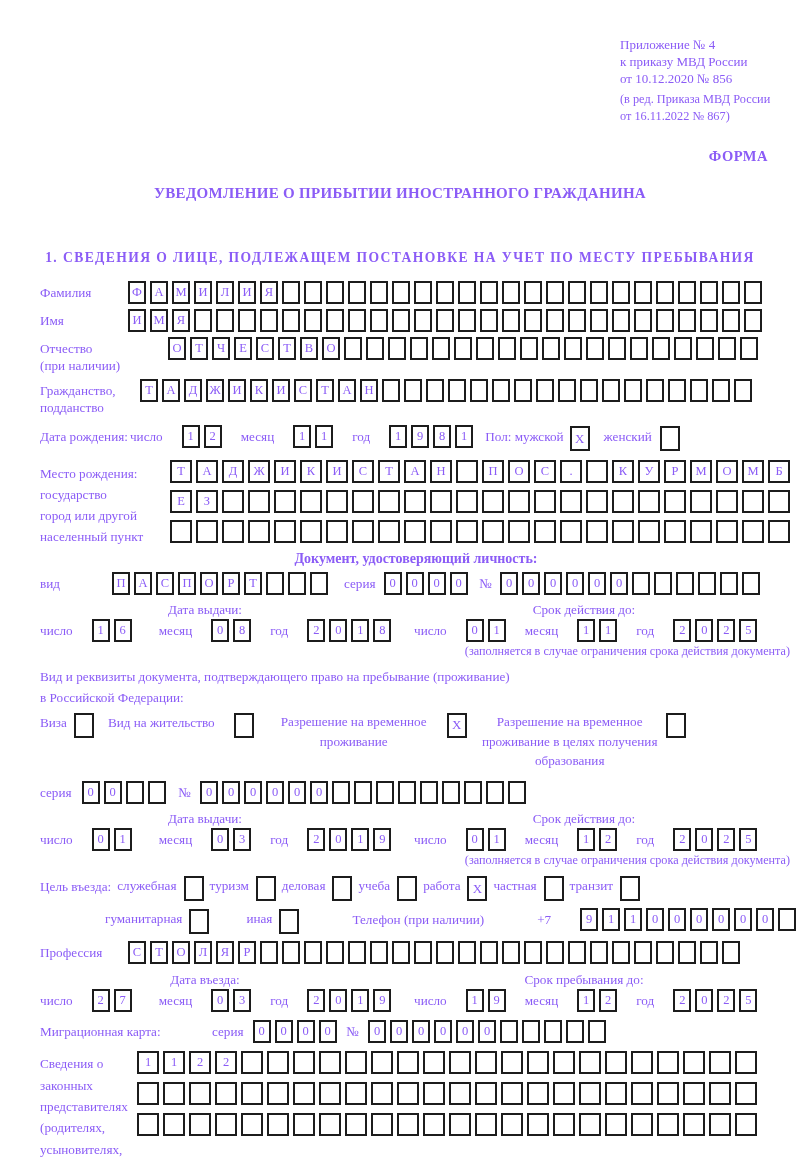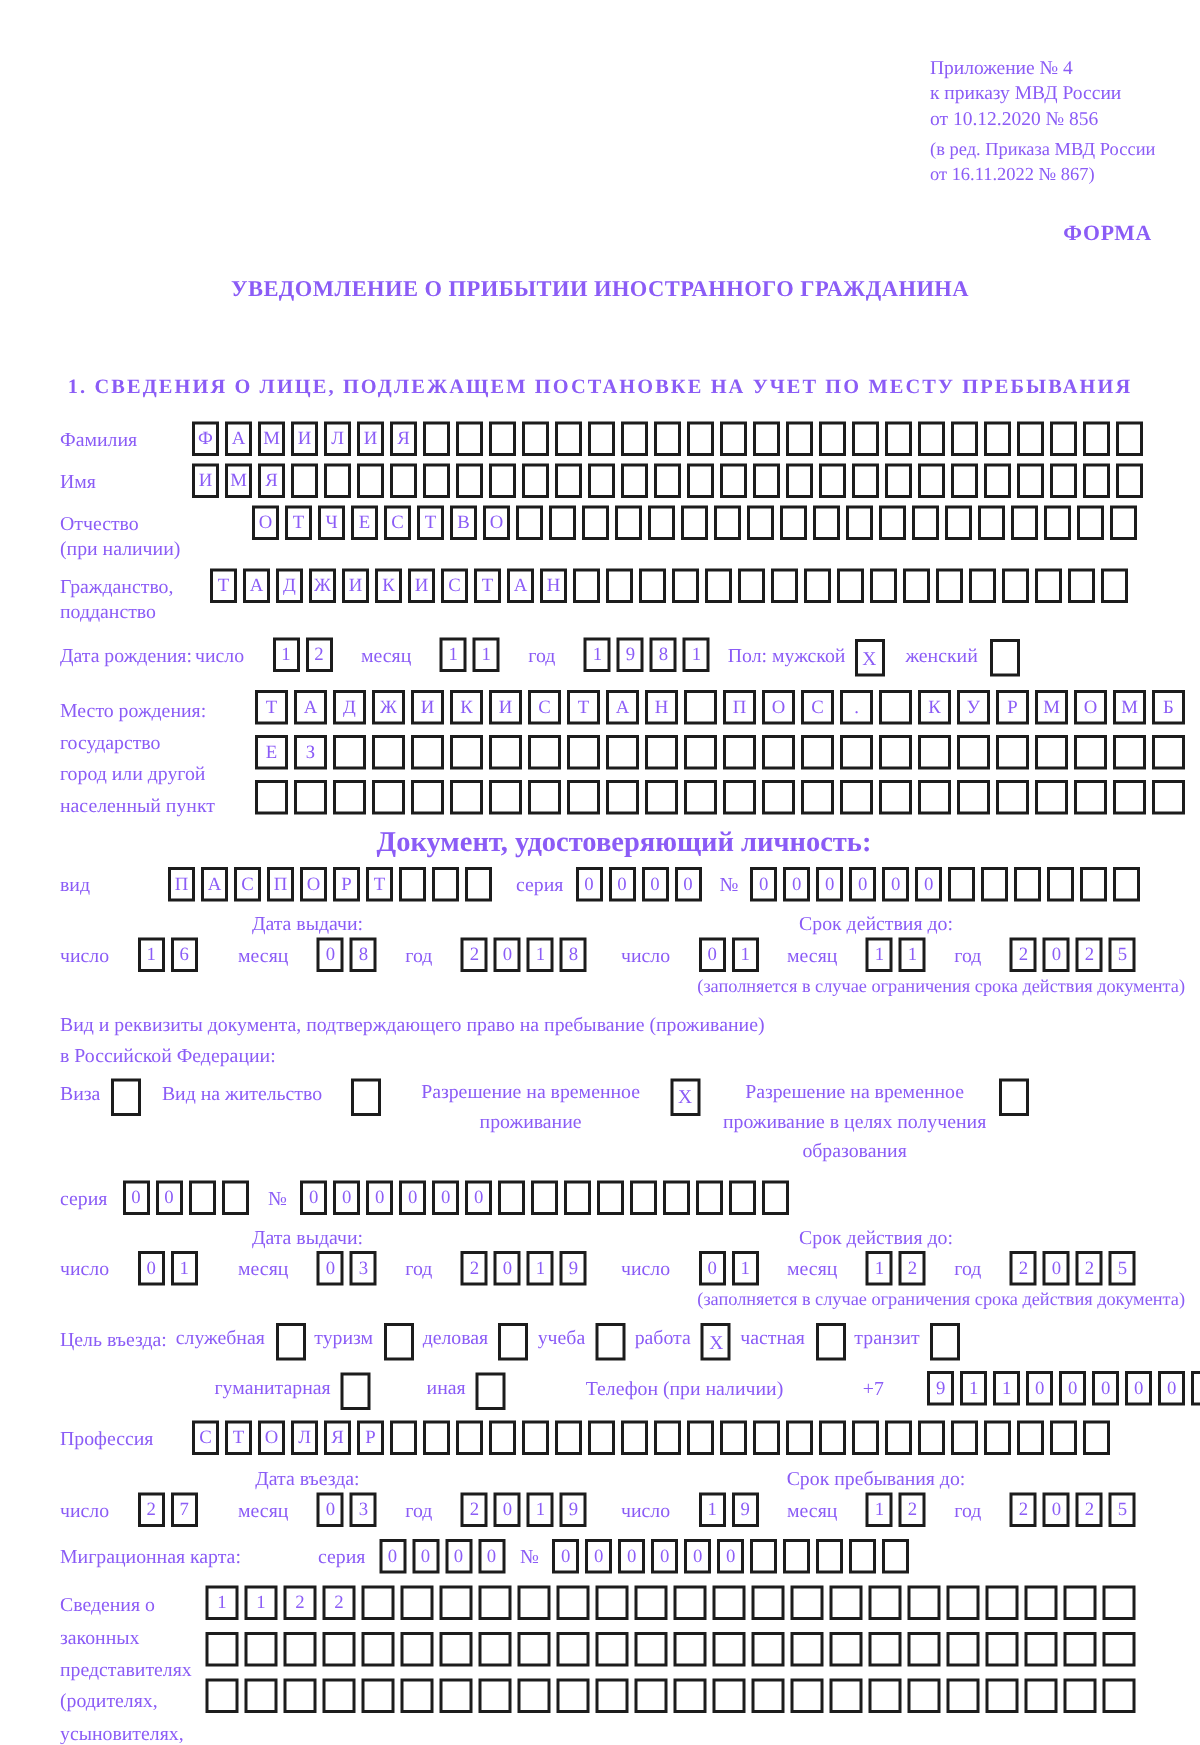--- a/index.html
+++ b/index.html
@@ -31,21 +31,21 @@
   .stack{display:flex;flex-direction:column;gap:7px;}
   .dategroup{display:flex;align-items:flex-start;gap:19px;}
   .dategroup .lbl{padding-top:4px;}
   .pairhead{display:flex;font-size:13.2px;margin-bottom:1px;}
   .pairhead .h1{width:330px;text-align:center;}
   .pairhead .h2{width:340px;text-align:center;margin-left:44px;}
   .pairrow{display:flex;margin-bottom:2px;}
   .pairrow .left{width:330px;}
   .pairrow .right{margin-left:44px;}
   .note{text-align:right;font-size:12.2px;margin:0 2px 7px 0;}
-  .docheader{text-align:center;font-weight:bold;font-size:19px;margin:2px 0 5px 0;}
+  .docheader{text-align:center;font-weight:bold;font-size:14px;margin:2px 0 5px 0;}
   .intro{font-size:13.2px;line-height:1.6;}
   .options{display:flex;align-items:flex-start;margin:4px 0 10px 0;}
   .opt{display:flex;align-items:flex-start;gap:7px;}
   .opt-multiline{width:172px;text-align:center;font-size:13.2px;line-height:1.5;} .gap14{width:14px;flex:0 0 14px;}
   .purposes{display:flex;align-items:flex-start;gap:6px;margin-bottom:7px;}
 </style>
 </head>
 <body>
 
 <div class="page">
@@ -539,21 +539,21 @@
       <span class="opt">
           <span class="lbl" style="padding-top:3px;">частная</span>
           <span class="checkbox"></span>
         </span>
       <span class="opt">
           <span class="lbl" style="padding-top:3px;">транзит</span>
           <span class="checkbox"></span>
         </span>
     </div>
 
-    <div class="purposes" style="margin-left:103px;gap:29px;">
+    <div class="purposes" style="margin-left:65px;gap:29px;">
       <span class="opt">
           <span class="lbl" style="padding-top:3px;">гуманитарная</span>
           <span class="checkbox"></span>
         </span>
       <span class="opt" style="margin-left:8px;">
           <span class="lbl" style="padding-top:3px;">иная</span>
           <span class="checkbox"></span>
         </span>
       <span class="lbl" style="margin-left:24px;">Телефон (при наличии)</span>
       <span class="lbl" style="margin-left:24px;">+7</span>

